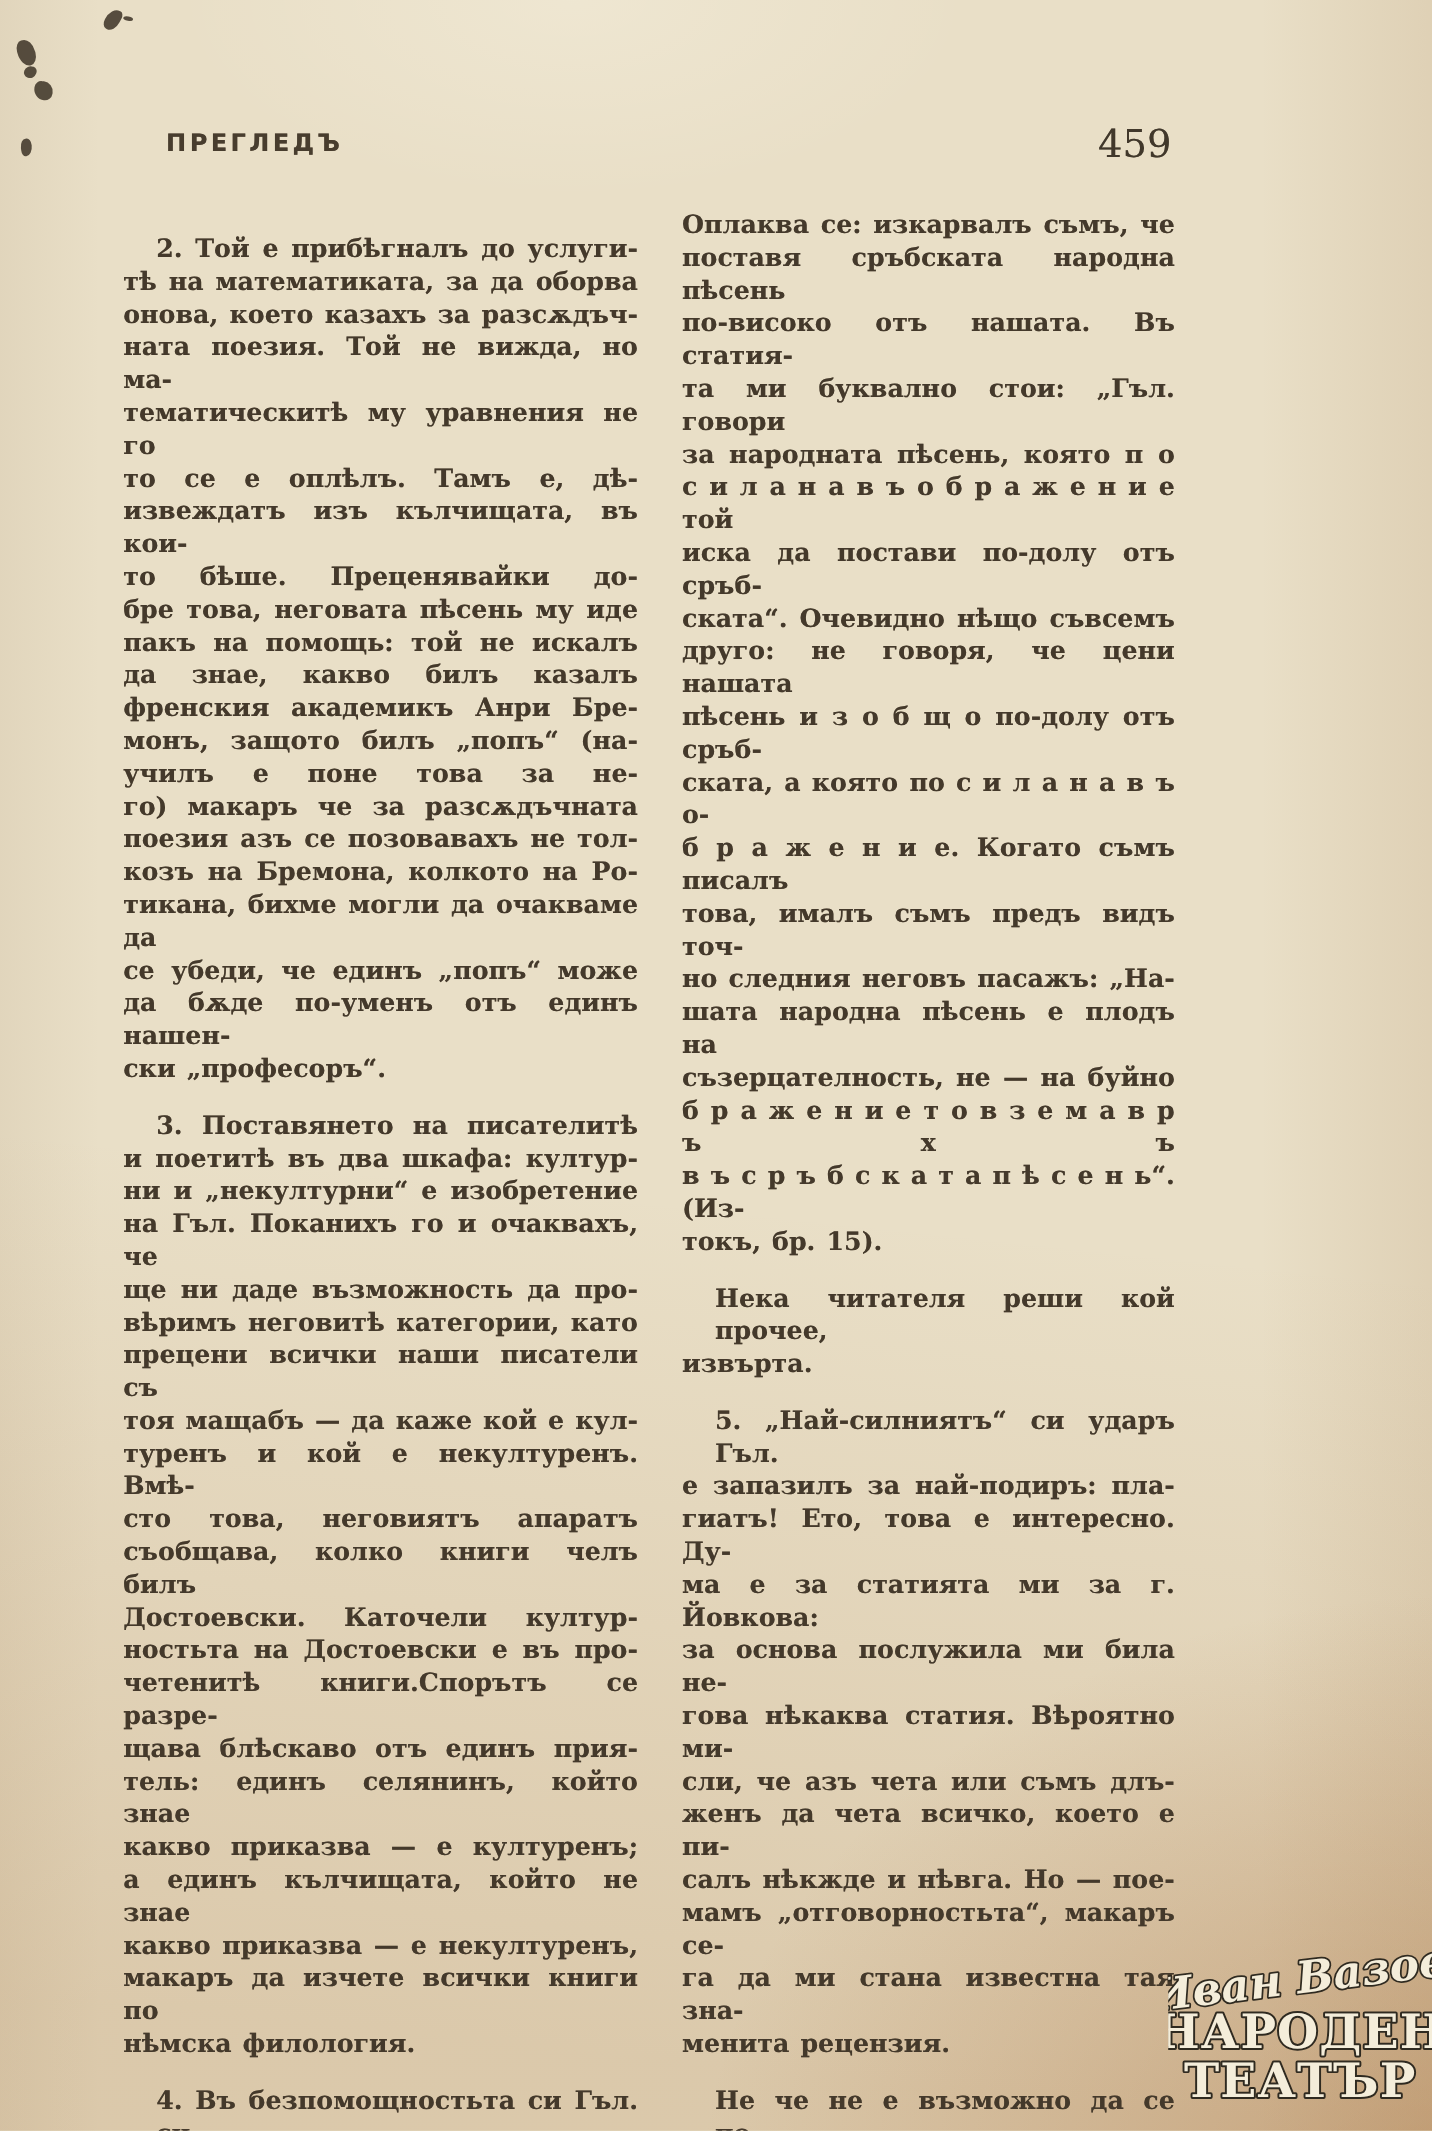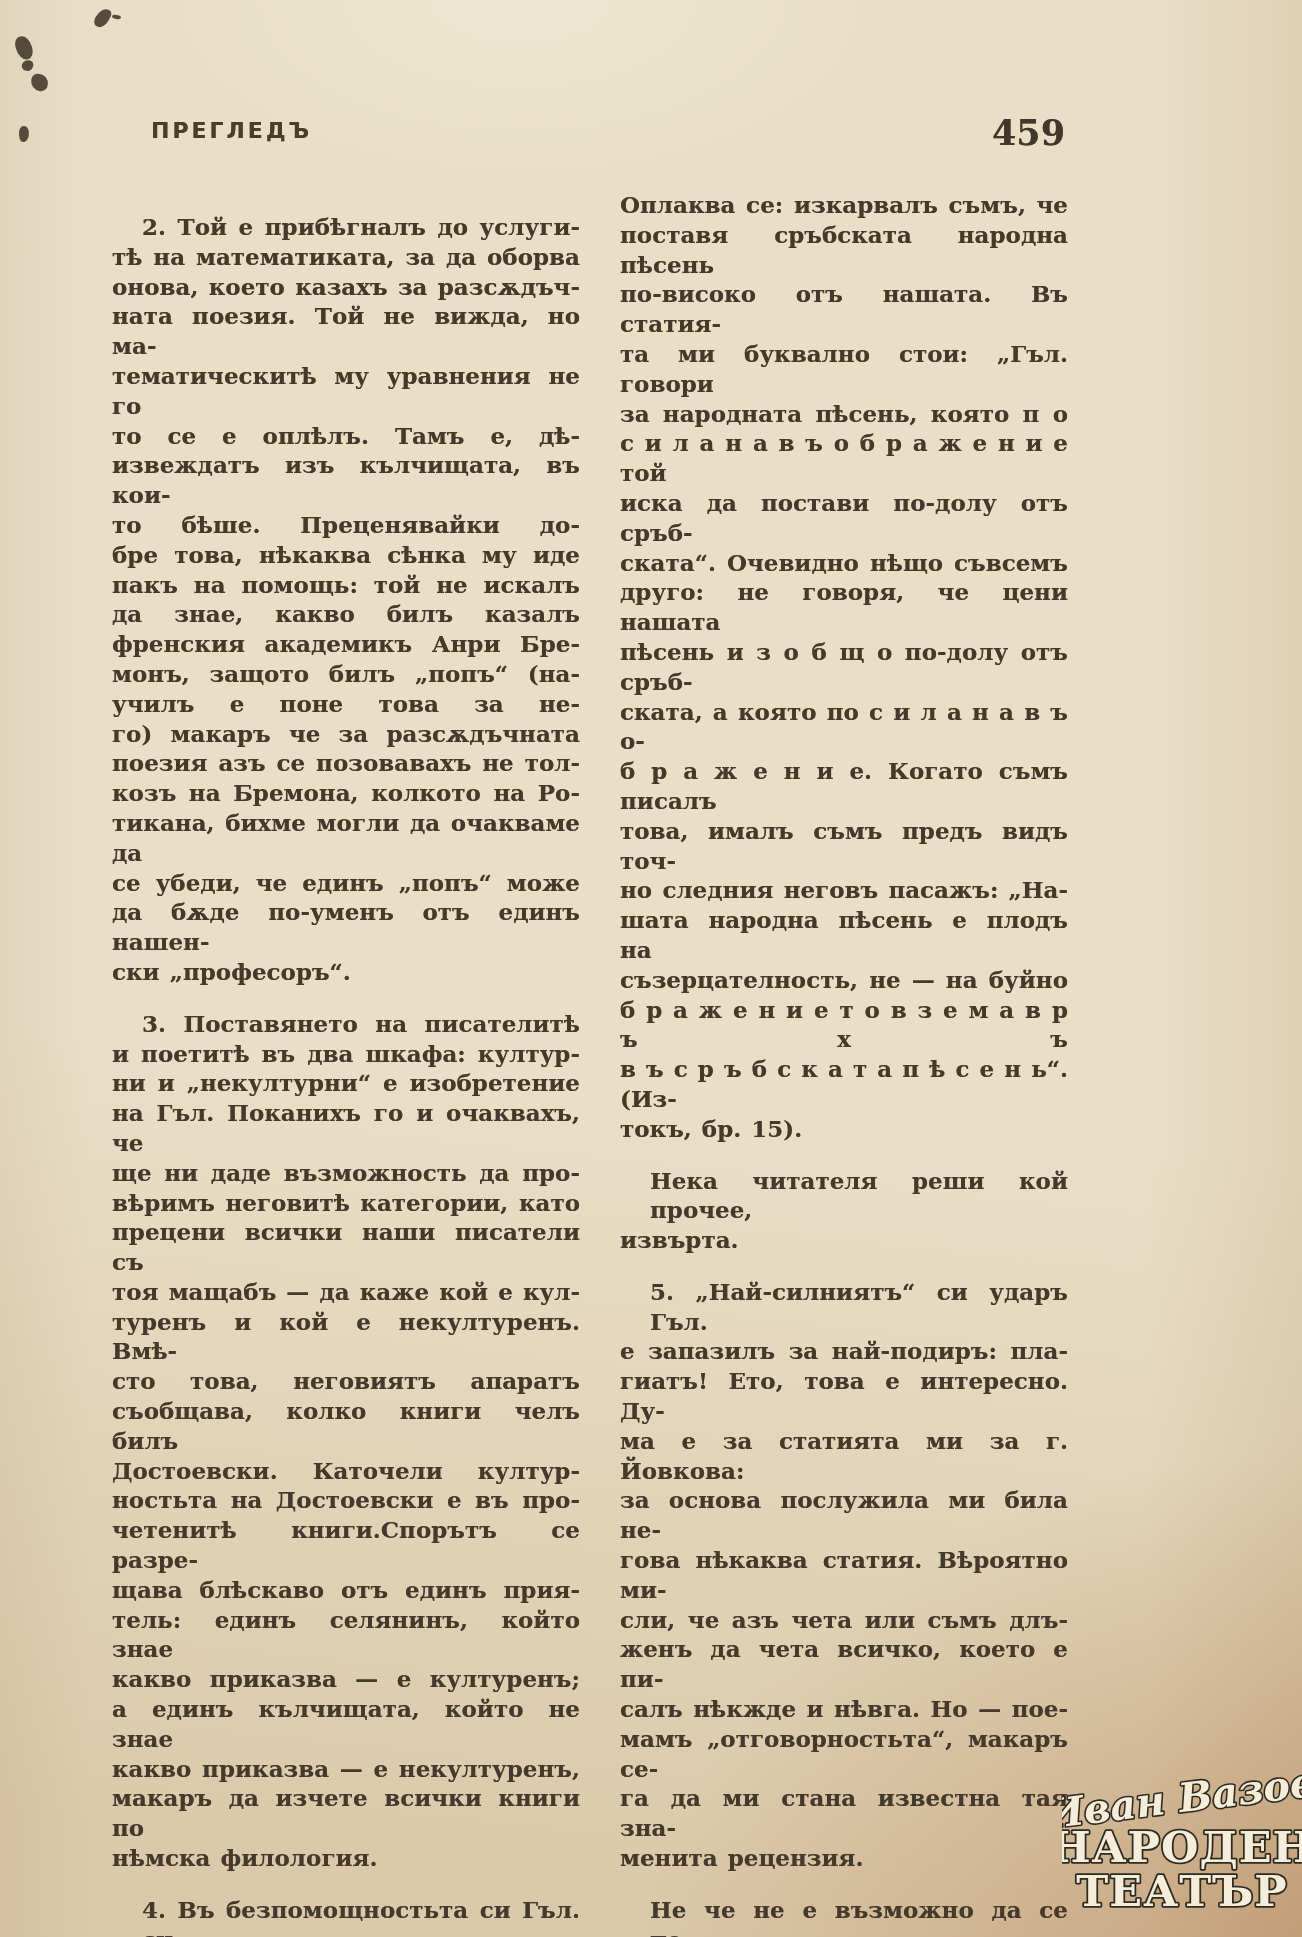--- a/index.html
+++ b/index.html
@@ -16,21 +16,21 @@
   }
   .hdr-title{
     position:absolute;left:112px;top:118px;
     font-family:"DejaVu Sans", "Liberation Sans", sans-serif;
     font-size:22px;font-weight:700;letter-spacing:3px;color:#483d2e;
     text-shadow:0 0 .6px rgba(70,58,40,.65);
     margin-left:39px;
   }
   .hdr-num{
     position:absolute;left:985px;top:112px;width:80px;text-align:right;
-    font-size:35px;font-weight:700;color:#41382b;
+    font-size:35px;font-weight:400;color:#41382b;
     text-shadow:0 0 .6px rgba(65,56,43,.6);
   }
   .cols{
     position:absolute;left:112px;top:190px;width:956px;display:flex;
   }
   .col{font-size:23px;font-weight:700;line-height:29.8px;
     word-spacing:2px;
     text-shadow:0 0 .55px rgba(68,57,40,.55);
   }
   .col-left{width:468px;margin-right:40px;}
@@ -63,21 +63,21 @@
 <div class="cols">
   <div class="col col-left" id="col-left">
       <div class="tl ind">2. Той е прибѣгналъ до услуги-</div>
       <div class="tl">тѣ на математиката, за да оборва</div>
       <div class="tl">онова, което казахъ за разсѫдъч-</div>
       <div class="tl">ната поезия. Той не вижда, но ма-</div>
       <div class="tl">тематическитѣ му уравнения не го</div>
       <div class="tl">то се е оплѣлъ. Тамъ е, дѣ-</div>
       <div class="tl">извеждатъ изъ кълчищата, въ кои-</div>
       <div class="tl">то бѣше. Преценявайки до-</div>
-      <div class="tl">бре това, нѣкаква сѣнка му иде</div>
+      <div class="tl">бре това, неговата пѣсень му иде</div>
       <div class="tl">пакъ на помощь: той не искалъ</div>
       <div class="tl">да знае, какво билъ казалъ</div>
       <div class="tl">френския академикъ Анри Бре-</div>
       <div class="tl">монъ, защото билъ „попъ“ (на-</div>
       <div class="tl">училъ е поне това за не-</div>
       <div class="tl">го) макаръ че за разсѫдъчната</div>
       <div class="tl">поезия азъ се позовавахъ не тол-</div>
       <div class="tl">козъ на Бремона, колкото на Ро-</div>
       <div class="tl">тикана, бихме могли да очакваме да</div>
       <div class="tl">се убеди, че единъ „попъ“ може</div>

